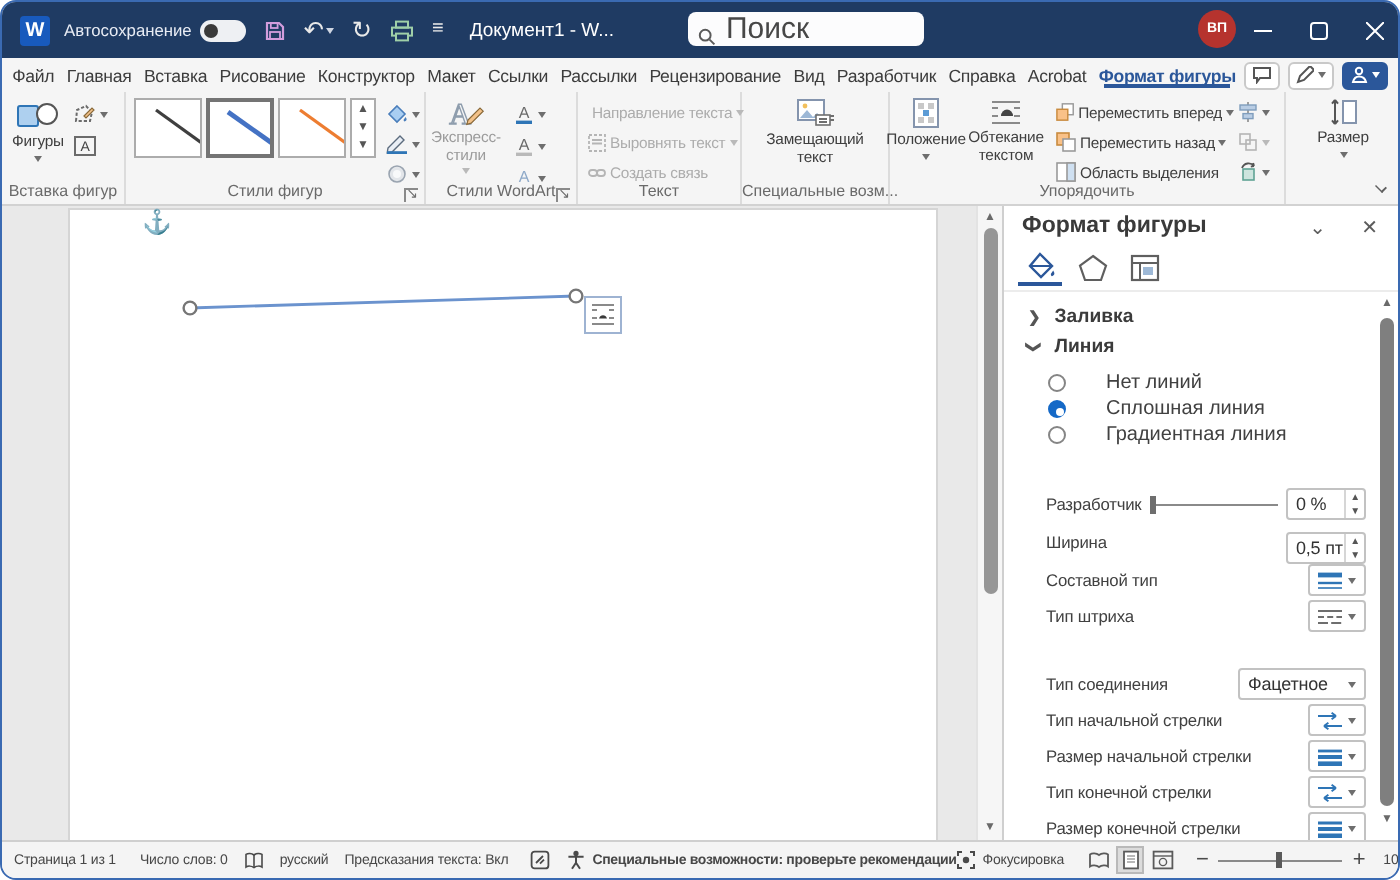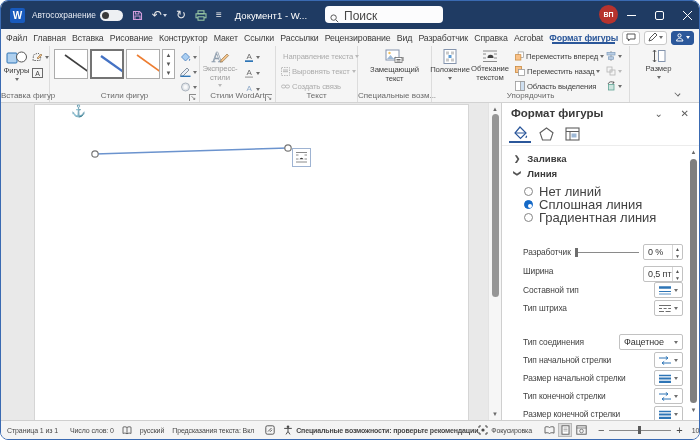--- a/index.html
+++ b/index.html
@@ -8,21 +8,21 @@
 
 .titlebar{position:absolute;left:0;top:0;right:0;height:28px;background:#1f3b63;display:flex;align-items:center;color:#fff}
 .appicon{width:15px;height:15px;margin-left:9px;background:#185abd;border-radius:2px;font-size:10px;font-weight:bold;display:flex;align-items:center;justify-content:center}
 .autosave{margin-left:7px;font-size:8.4px;color:#e8ecf4}
 .toggle{width:23px;height:11px;border-radius:6px;background:#eef0f3;margin-left:4px;position:relative}
 .toggle .knob{position:absolute;left:2px;top:2px;width:7px;height:7px;border-radius:50%;background:#3a3a3a}
 .tbicon{margin-left:9px;display:flex;align-items:center;gap:1px}
 .chr{font-size:12px;color:#e9e9e9;line-height:1}
 .dda{width:0;height:0;border-left:2.5px solid transparent;border-right:2.5px solid transparent;border-top:3px solid #cfd6e2}
 .doctitle{margin-left:13px;font-size:9.5px;color:#fff;white-space:nowrap}
-.searchbox{position:absolute;left:324px;top:5px;width:118px;height:17px;background:#fcfcfd;border-radius:4px;display:flex;align-items:flex-end;font-size:12px;color:#474747}
+.searchbox{position:absolute;left:343px;top:5px;width:118px;height:17px;background:#fcfcfd;border-radius:4px;display:flex;align-items:flex-end;font-size:15px;color:#474747}
 .avatar{position:absolute;left:598px;top:4px;width:19px;height:19px;border-radius:50%;background:#b6332e;color:#fff;font-size:7px;font-weight:bold;display:flex;align-items:center;justify-content:center}
 .winctl{position:absolute;top:0;width:24px;height:28px;display:flex;align-items:center;justify-content:center;color:#fff}
 
 .tabrow{position:absolute;top:28px;left:0;right:0;height:17px;background:#f5f5f5;display:flex;align-items:center;font-size:8.8px;color:#3c3c3c;letter-spacing:-0.15px}
 .tab{padding:0 3.1px;position:relative;white-space:nowrap}
 .tab.first{margin-left:2px}
 .tab.active{color:#2b579a;font-weight:bold}
 .tab.active::after{content:"";position:absolute;left:6px;right:6px;bottom:-1px;height:2px;background:#2b579a}
 .tabactions{margin-left:auto;display:flex;align-items:center;gap:4px;margin-right:5px}
 .actbtn{height:14px;border:1px solid #c9c9c9;border-radius:3px;background:#fff;display:flex;align-items:center;padding:0 3px;gap:2px}
@@ -51,21 +51,21 @@
 .sarrow{position:absolute;left:0;right:0;text-align:center;font-size:6px;color:#6a6a6a}
 
 .panel{width:198px;background:#fff;border-left:1px solid #cfcfcf;position:relative;font-size:10px;color:#3b3b3b}
 .ptitle{position:absolute;left:9px;top:4px;font-size:11.5px;font-weight:bold;color:#3a3a3a}
 .pclose{position:absolute;top:5px;font-size:10px;color:#5c5c5c}
 .ptab{position:absolute;top:21px;width:22px;height:19px;display:flex;align-items:center;justify-content:center}
 .ptab.sel{border-bottom:2px solid #2b579a}
 .psep{position:absolute;left:0;right:0;top:42px;border-top:1px solid #ececec}
 .sechdr{position:absolute;left:12px;height:14px;display:flex;align-items:center;gap:7px;font-weight:bold;font-size:9.6px;color:#3b3b3b}
 .chev{font-size:7.5px;color:#555}
-.pradio{position:absolute;left:22px;height:13px;display:flex;align-items:center;gap:6px;font-size:13px;color:#414141}
+.pradio{position:absolute;left:22px;height:13px;display:flex;align-items:center;gap:20px;font-size:10px;color:#414141}
 .rdot{width:9px;height:9px;border-radius:50%;border:1px solid #858585;background:#fff;flex:none;position:relative}
 .rdot.sel{border:1px solid #1569c7;background:#1569c7}
 .rdot.sel::after{content:"";position:absolute;left:2.5px;top:2.5px;width:4px;height:4px;border-radius:50%;background:#fff}
 .prow{position:absolute;left:21px;right:14px;height:16px;display:flex;align-items:center;font-size:8.4px;letter-spacing:-0.1px;color:#414141}
 .ctl{position:absolute;height:16px;border:1px solid #c2c2c2;border-radius:2px;background:#fff;display:flex;align-items:center;justify-content:center}
 .ddbtn{right:2px;width:29px;gap:3px}
 .combo{right:2px;width:64px;justify-content:space-between;padding:0 4px;font-size:9px;color:#333}
 .spin{right:2px;width:40px;justify-content:space-between;padding-left:4px;font-size:9px;color:#333}
 .spincol{width:10px;align-self:stretch;border-left:1px solid #d6d6d6;display:flex;flex-direction:column;align-items:center;justify-content:space-around;font-size:5px;color:#555}
 .pscroll{position:absolute;right:1px;width:9px}
@@ -167,21 +167,21 @@
             <circle cx="4.5" cy="2.5" r="1.6" fill="none" stroke="#fff" stroke-width="1"></circle>
             <path d="M1.5 8c0.5-2 1.6-2.8 3-2.8S7.5 6 8 8z" fill="none" stroke="#fff" stroke-width="1"></path>
           </svg>
           <span class="tri" style="border-top-color:#fff"></span>
         </div>
     </div>
   </div>
 
   <div class="ribbon">
 
-    <div class="group" style="width:49px">
+    <div class="group" style="width:62px">
       <div style="display:flex">
         <div class="bigbtn" style="width:36px">
           <svg width="22" height="16" viewBox="0 0 22 16">
               <rect x="1" y="4" width="10" height="10" rx="1" fill="#aed0ef" stroke="#2e75b6" stroke-width="1"></rect>
               <circle cx="15.5" cy="8" r="5" fill="#fff" stroke="#555" stroke-width="1"></circle>
             </svg>
           <span style="margin-top:2px">Фигуры</span>
           <span class="tri" style="margin-top:2px"></span>
         </div>
         <div style="display:flex;flex-direction:column;gap:3px;margin-top:4px">

